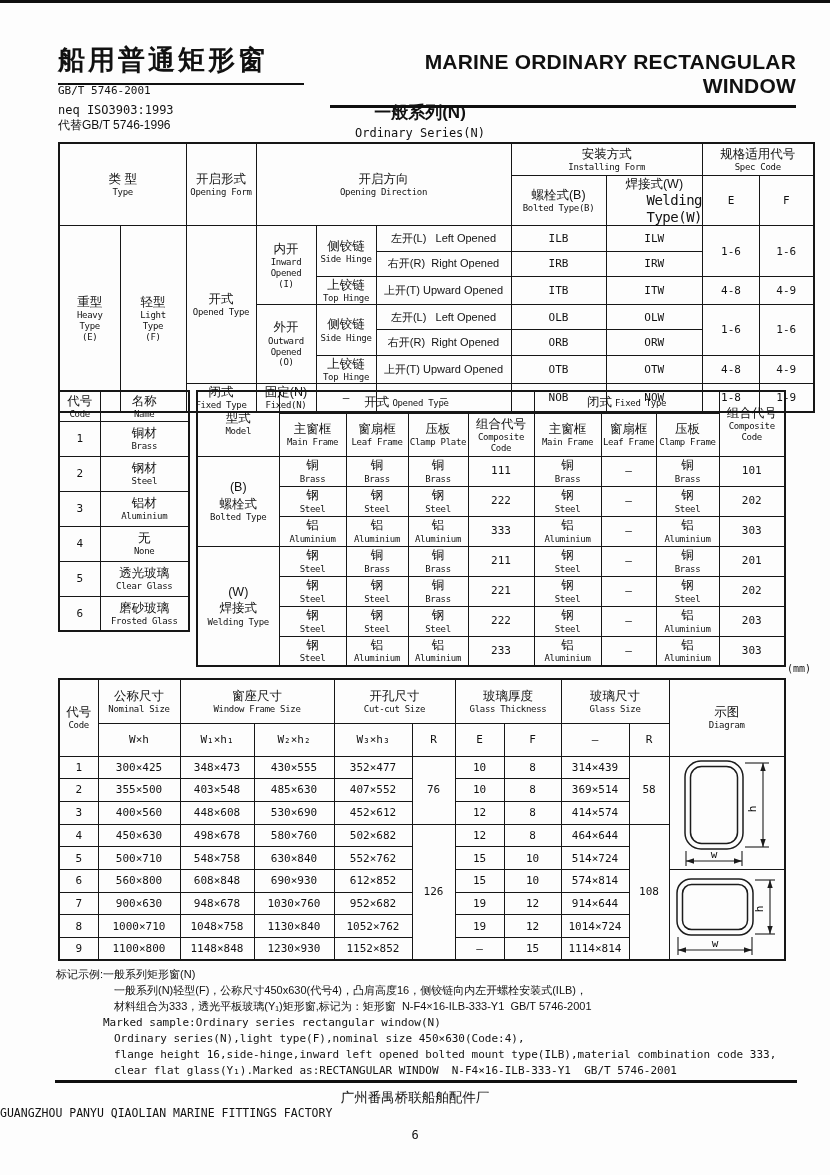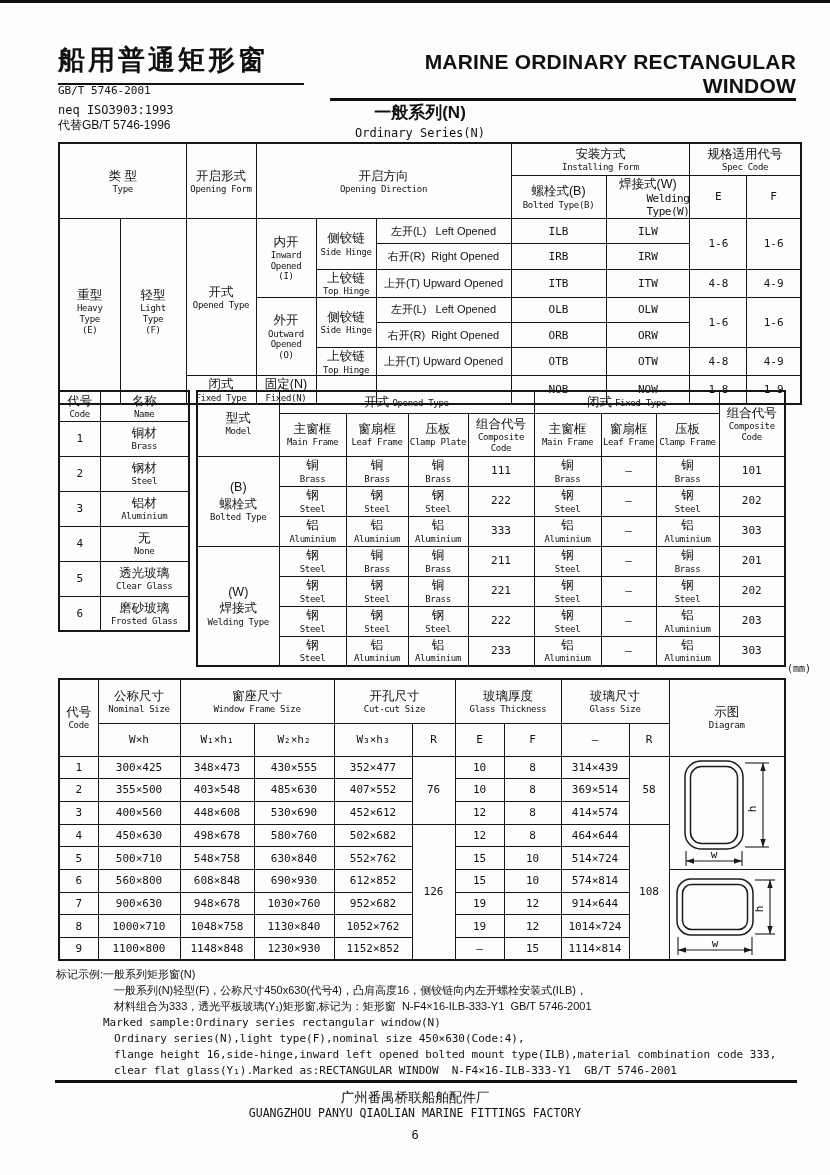--- a/index.html
+++ b/index.html
@@ -5,38 +5,38 @@
   html,body{margin:0;padding:0;}
   body{width:830px;height:1175px;position:relative;background:#fdfdfd;
        font-family:"Liberation Sans","DejaVu Sans",sans-serif;color:#111;}
   .mono{font-family:"DejaVu Sans Mono",monospace;}
   #topbar{position:absolute;left:0;top:0;width:830px;height:3px;background:#101010;}
 
   
   #title-cn{position:absolute;left:58px;top:42px;width:246px;font-size:27px;font-weight:bold;
             letter-spacing:3px;padding-bottom:5px;border-bottom:2.5px solid #101010;}
   #title-en{position:absolute;left:330px;top:50px;width:466px;font-size:21px;font-weight:bold;
-            text-align:right;letter-spacing:.2px;border-bottom:3px solid #101010;}
+            text-align:right;letter-spacing:.2px;padding-bottom:7px;border-bottom:3px solid #101010;}
   #std-no{position:absolute;left:58px;top:84px;font-size:11px;font-weight:normal;}
   #std-neq{position:absolute;left:58px;top:103px;font-size:12px;}
   #std-rep{position:absolute;left:58px;top:117px;font-size:12px;}
   #series{position:absolute;left:290px;top:101px;width:260px;text-align:center;}
   #series-cn{font-size:17px;font-weight:bold;}
   #series-en{font-size:12px;margin-top:2px;}
   #unit-note{position:absolute;left:748px;top:663px;font-size:10px;margin-left:39px;}
 
   
   .tbl{position:absolute;border-collapse:collapse;table-layout:fixed;border:2px solid #161616;}
   .tbl td{border:1.4px solid #161616;text-align:center;vertical-align:middle;
           padding:0;font-size:11px;line-height:1.2;overflow:hidden;}
   .cn{display:block;font-size:12.5px;line-height:1.3;white-space:pre-line;}
   .en{display:block;font-size:9px;line-height:1.2;white-space:pre-line;
       font-family:"DejaVu Sans Mono",monospace;letter-spacing:-0.3px;}
   .inline .cn,.inline .en{display:inline;}
-  .tight{font-size:11px;letter-spacing:-0.5px;margin-left:40px;}
+  .tight{font-size:14px;letter-spacing:-0.5px;margin-left:40px;}
   .val{font-size:12.5px;font-family:"DejaVu Sans Mono",monospace;}
   .big{font-size:14px;font-family:"DejaVu Sans Mono",monospace;}
   .dir{text-align:left;padding-left:5px;white-space:pre;font-size:11.5px;}
   .bot{vertical-align:bottom;padding-bottom:4px;}
   #t1{left:58px;top:142px;}
   #t1 tr{height:25.3px;} #t1 tr.hd1{height:32px;} #t1 tr.hd2{height:31px;}
   #t2l{left:58px;top:390px;}
   #t2l tr{height:35px;} #t2l tr.hd1{height:35px;} #t2l tr.hd2{height:30px;}
   #t2r{left:196px;top:390px;}
   #t2r tr{height:30px;} #t2r tr.hd1{height:22px;} #t2r tr.hd2{height:43px;}
@@ -49,21 +49,21 @@
   .arr{fill:#1c1c1c;stroke:none;}
   .dimtxt{font-size:11px;fill:#111;font-family:"DejaVu Sans Mono",monospace;}
 
   
   #notes{position:absolute;left:56px;top:966px;width:740px;}
   #notes p{margin:0;line-height:16.2px;font-size:11px;white-space:pre;}
   #notes p.enl{font-family:"DejaVu Sans Mono",monospace;font-size:11px;padding-left:47px;}
   #notes p.ind{padding-left:58px;}
   #rule{position:absolute;left:55px;top:1080px;width:742px;height:2.5px;background:#101010;}
   #footer-cn{position:absolute;left:0;top:1089px;width:830px;text-align:center;font-size:13.5px;}
-  #footer-en{position:absolute;left:0;top:1106px;width:830px;text-align:center;font-size:11.5px;}
+  #footer-en{position:absolute;left:0;top:1106px;width:830px;text-align:left;font-size:11.5px;}
   #page-no{position:absolute;left:0;top:1128px;width:830px;text-align:center;font-size:12px;}
 </style>
 </head>
 <body>
 
 <div id="topbar"></div>
 
 <div id="title-cn">船用普通矩形窗</div>
 <div id="title-en">MARINE ORDINARY RECTANGULAR WINDOW</div>
 <div id="std-no" class="mono">GB/T 5746-2001</div>

